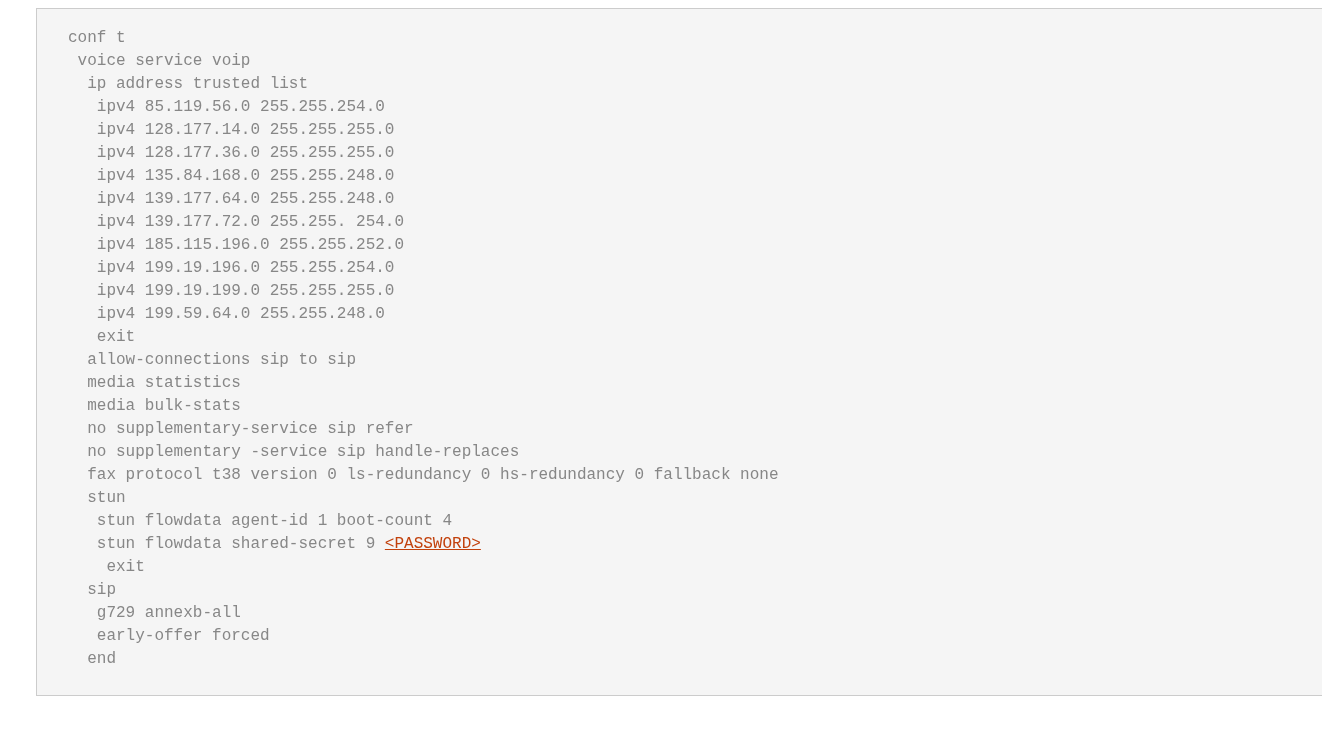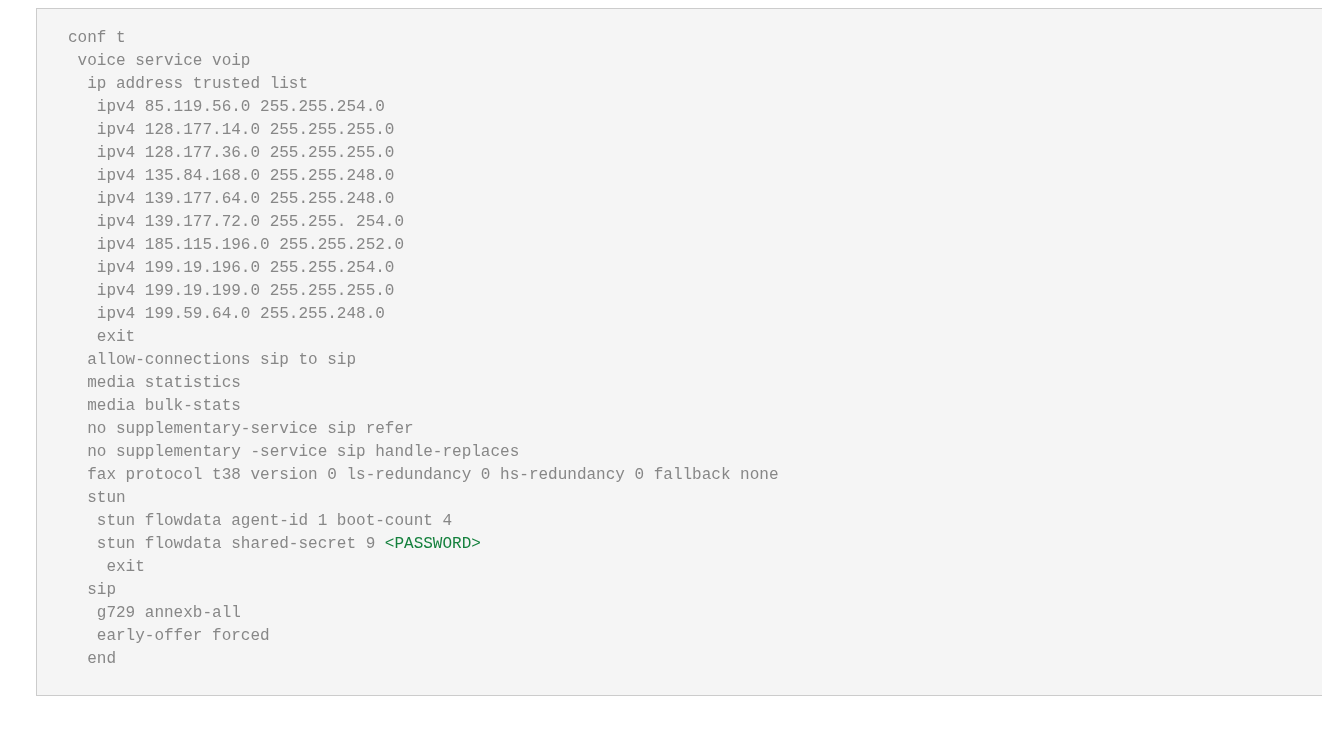--- a/index.html
+++ b/index.html
@@ -22,21 +22,22 @@
   }
   pre {
     margin: 0;
     font-family: "Courier New", Courier, monospace;
     font-size: 16px;
     line-height: 23px;
     color: #878787;
     white-space: pre;
   }
   .placeholder {
-    color: #15803d;
+    color: #c2410c;
+    text-decoration: underline;
   }
 </style>
 </head>
 <body>
 
 <div class="wrap">
   <div class="codebox">
 <pre><span>conf t
  voice service voip
   ip address trusted list

